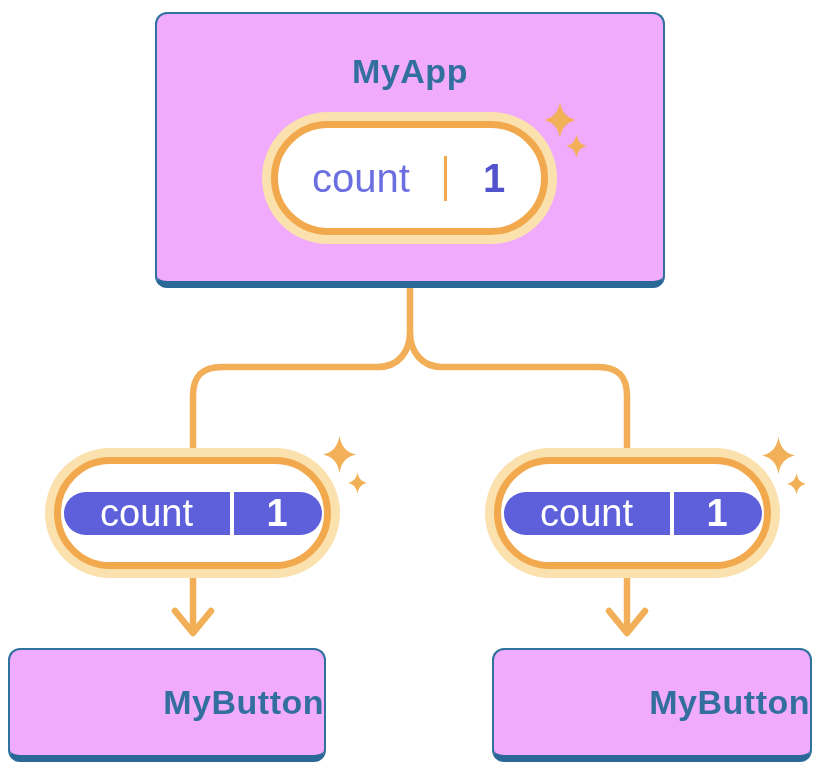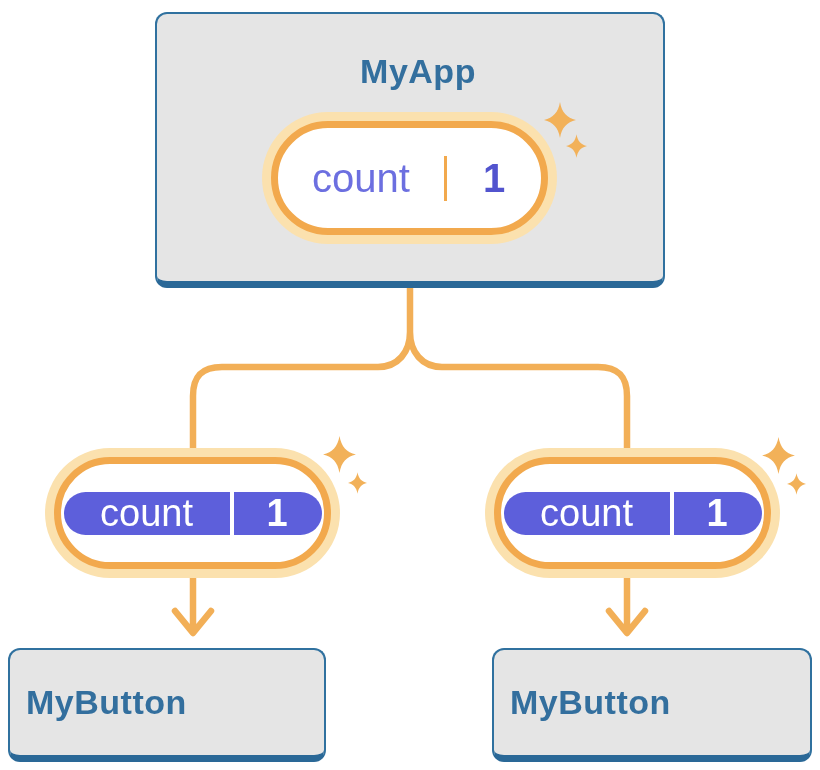--- a/index.html
+++ b/index.html
@@ -6,32 +6,32 @@
   .stage{
     position:relative;width:820px;height:770px;background:#ffffff;
     font-family:"Liberation Sans",sans-serif;overflow:hidden;
   }
   
   .connector-svg{position:absolute;left:0;top:0;z-index:1;}
   .connector-svg path{fill:none;stroke:var(--connector);stroke-width:6.5;stroke-linecap:round;stroke-linejoin:round;}
 
   
   .card{
-    position:absolute;box-sizing:border-box;background:#e5e5e5;
+    position:absolute;box-sizing:border-box;background:#f0abfc;
     border:2.5px solid var(--card_border);
     border-bottom:7px solid var(--card_edge);
-    border-radius:12px;z-index:2;padding-left:16px;
+    border-radius:12px;z-index:2;
   }
   .card-title{
     color:var(--card_text);font-weight:bold;font-size:34px;letter-spacing:.5px;
     text-align:center;
   }
   .card-root{left:155px;top:12px;width:510px;height:276px;}
   .card-root .card-title{padding-top:38px;}
-  .card-child{display:flex;align-items:center;justify-content:flex-start;}
+  .card-child{display:flex;align-items:center;justify-content:flex-end;}
   .card-child-left{left:8px;top:648px;width:318px;height:114px;}
   .card-child-right{left:492px;top:648px;width:320px;height:114px;}
 
   
   .pill{
     position:absolute;box-sizing:border-box;background:var(--pill_glow);
     border-radius:999px;padding:9px;display:flex;z-index:3;
   }
   .pill-ring{
     box-sizing:border-box;border:7px solid var(--pill_ring);

